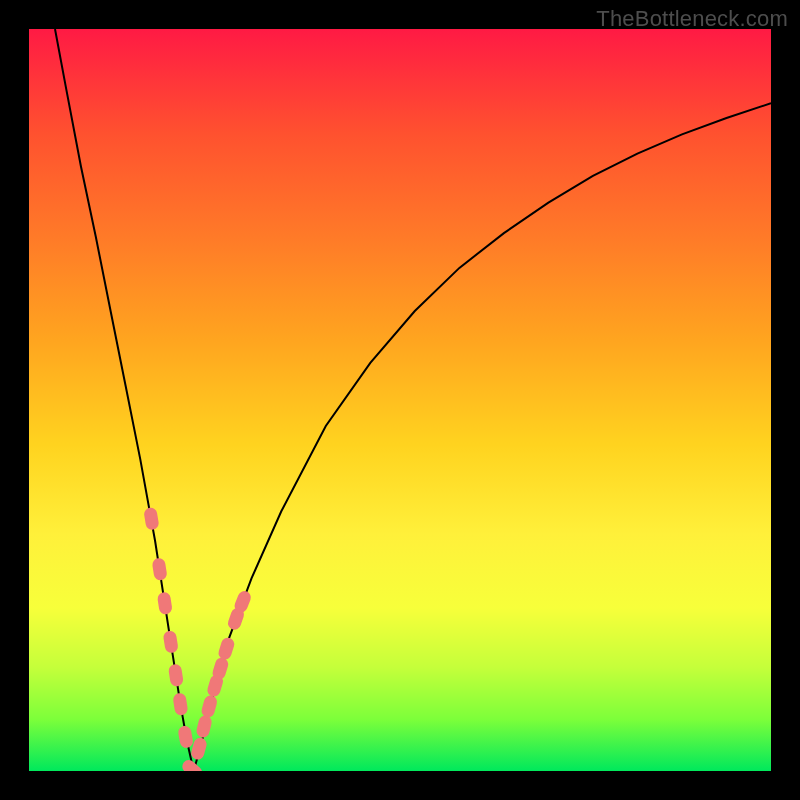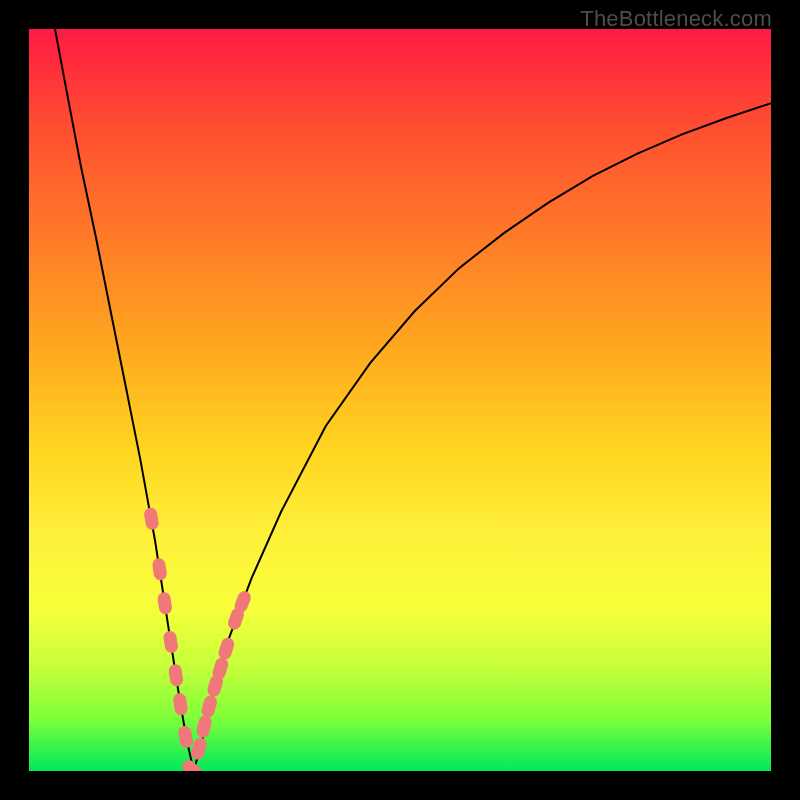--- a/index.html
+++ b/index.html
@@ -27,21 +27,21 @@
       #fff03a 68%,
       #f7ff3a 78%,
       #c5ff3a 86%,
       #7dff3a 93%,
       #00e85c 100%
     );
   }
   .watermark {
     position: absolute;
     top: 6px;
-    right: 28px;
+    right: 12px;
     color: #4d4d4d;
     font-size: 22px;
     font-weight: 500;
     letter-spacing: 0.2px;
     user-select: none;
   }
   svg.plot {
     position: absolute;
     left: 0;
     top: 0;

